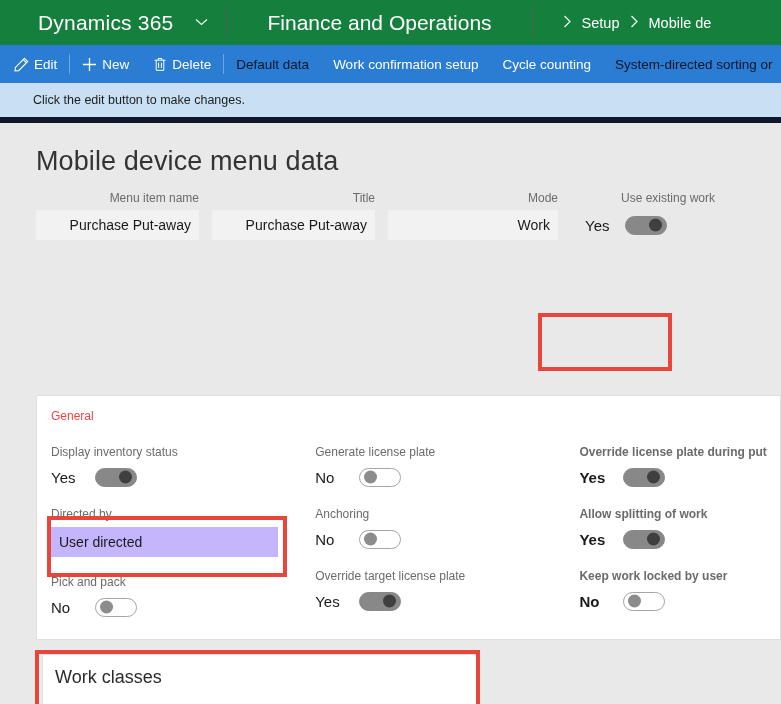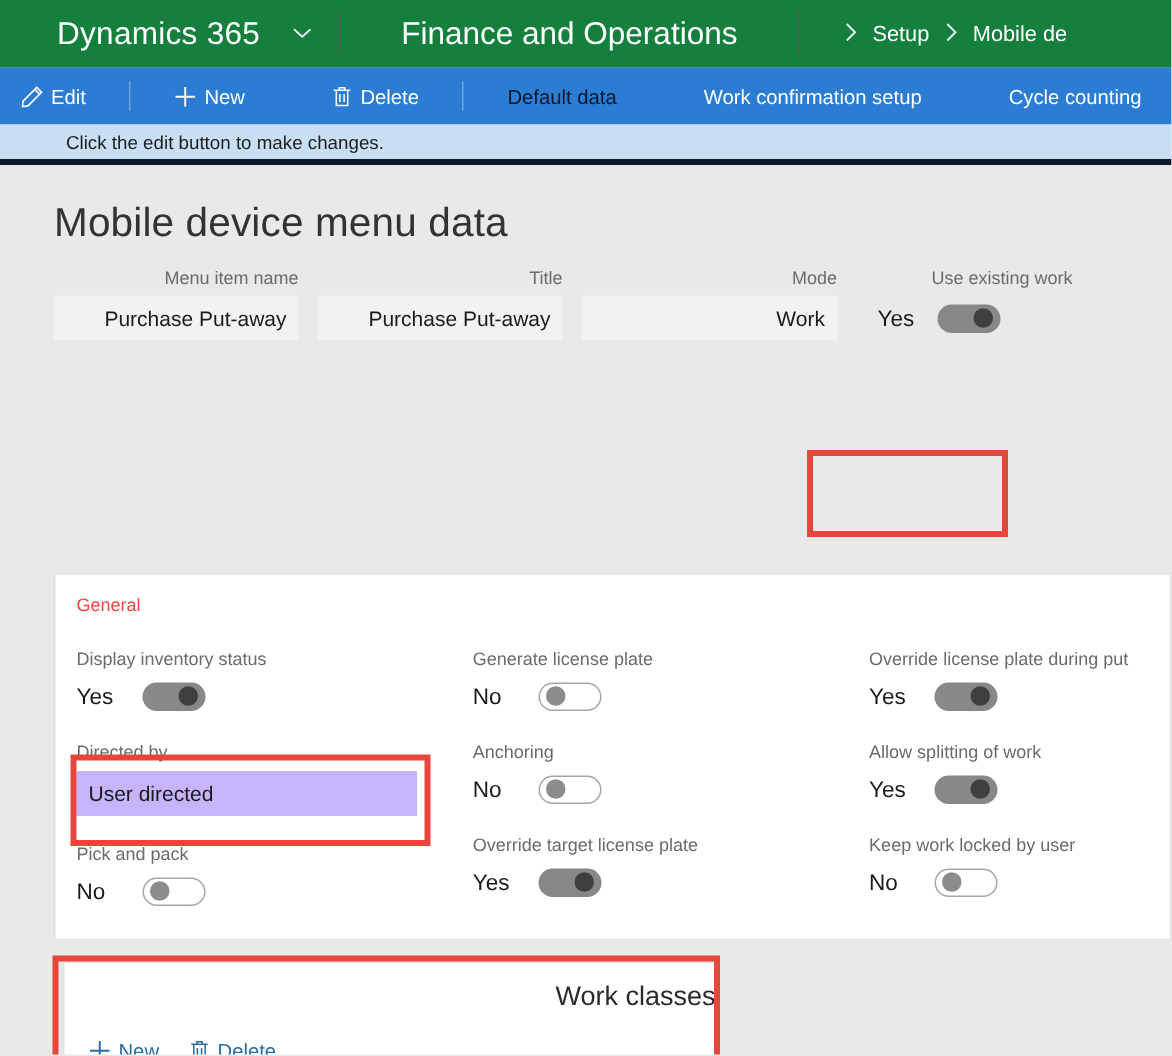--- a/index.html
+++ b/index.html
@@ -77,45 +77,45 @@
     display: flex;
     align-items: center;
     color: #ffffff;
     white-space: nowrap;
     overflow: hidden;
   }
   .tb-btn {
     display: flex;
     align-items: center;
     gap: 5px;
-    padding: 0 29px;
+    padding: 0 12px;
     height: 38px;
     font-size: 13.5px;
     color: #ffffff;
     cursor: pointer;
   }
   .tb-btn.first { padding-left: 14px; }
   .tb-btn.disabled { color: #0f172a; cursor: default; }
   .tb-sep {
     width: 1px;
     height: 20px;
     background: #6aa6df;
     flex: 0 0 1px;
   }
   .tb-ico { display: inline-flex; align-items: center; }
   .tb-ico svg { display: block; }
 
   
   .msgbar {
-    height: 27px;
+    height: 40px;
     background: #c9e0f4;
-    border-bottom: 4px solid #0f172a;
-    display: flex;
-    align-items: center;
-    padding-left: 44px;
+    border-bottom: 6px solid #0f172a;
+    display: flex;
+    align-items: center;
+    padding-left: 33px;
     font-size: 12.5px;
     color: #1d1d1d;
   }
 
   
   .page {
     position: relative;
     background: #e9e9e9;
     height: 593px;
     overflow: hidden;
@@ -198,21 +198,21 @@
     font-size: 12px;
     font-weight: 300;
     color: #ef4444;
     padding: 13px 0 0 14px;
   }
   .cols {
     display: flex;
     padding: 22px 0 0 14px;
   }
   .col { width: 270px; }
-  .col.c3 { width: 205px; }
+  .col.c3 { width: 205px; font-weight: bold; }
   .grp { margin-bottom: 18px; }
   .grp-label {
     font-size: 12px;
     color: #6b6b6b;
     margin-bottom: 6px;
     white-space: nowrap;
   }
   .grp-row {
     display: flex;
     align-items: center;
@@ -233,21 +233,20 @@
   
   #workclasses-card {
     left: 42px; top: 531px;
     width: 436px; height: 157px;
   }
   .wc-title {
     font-size: 18px;
     font-weight: 300;
     color: #2b2b2b;
     padding: 12px 0 0 12px;
-    text-align: right;
   }
   .wc-toolbar {
     display: flex;
     align-items: center;
     padding: 16px 0 0 12px;
     gap: 12px;
   }
   .wc-btn {
     display: flex;
     align-items: center;

